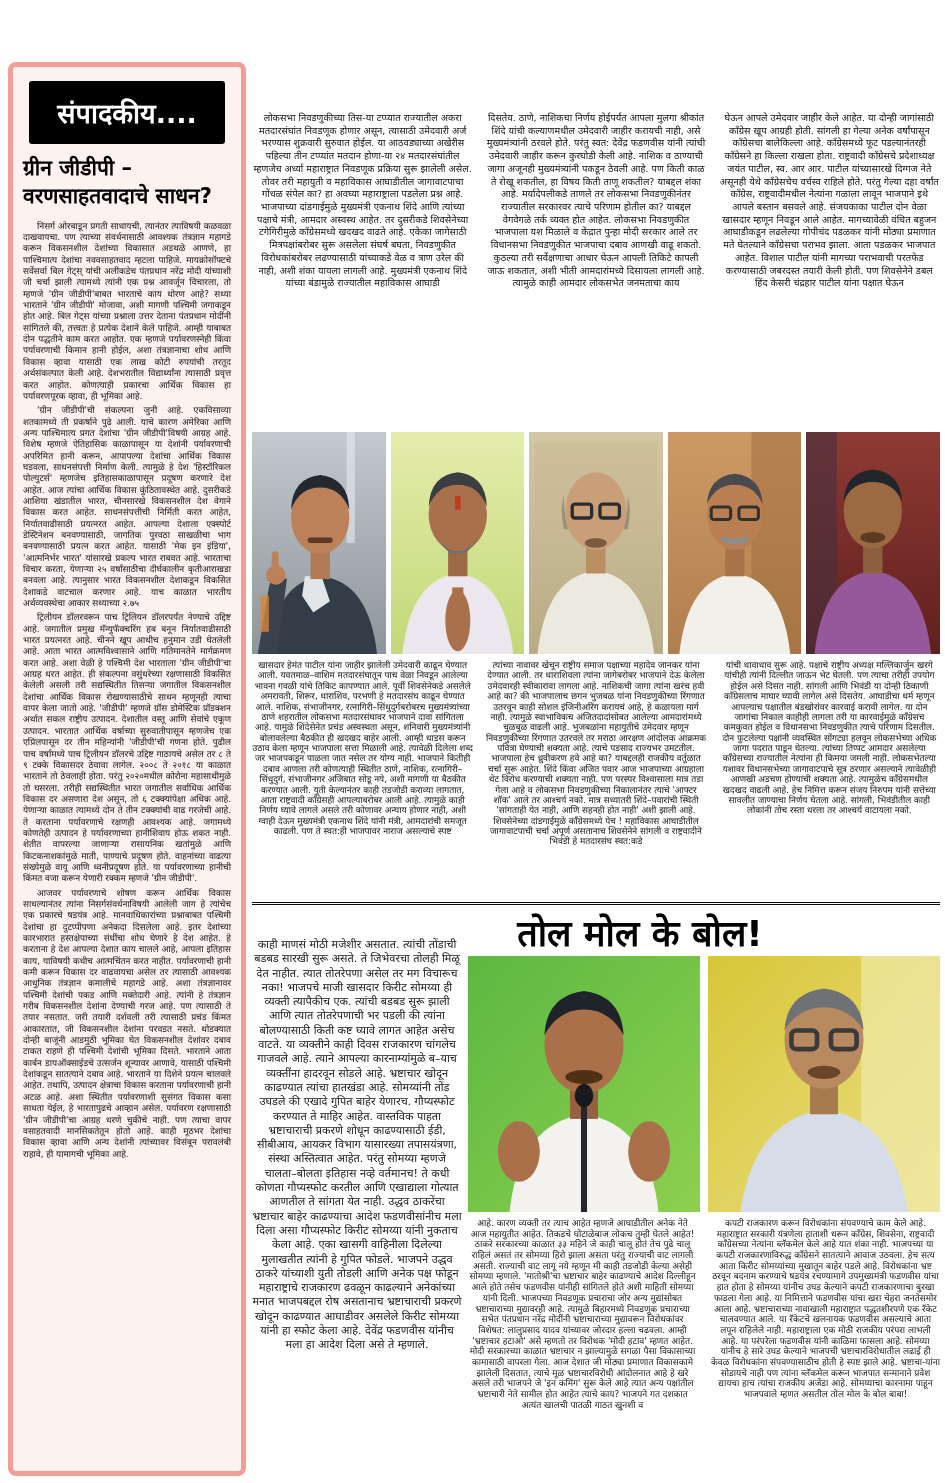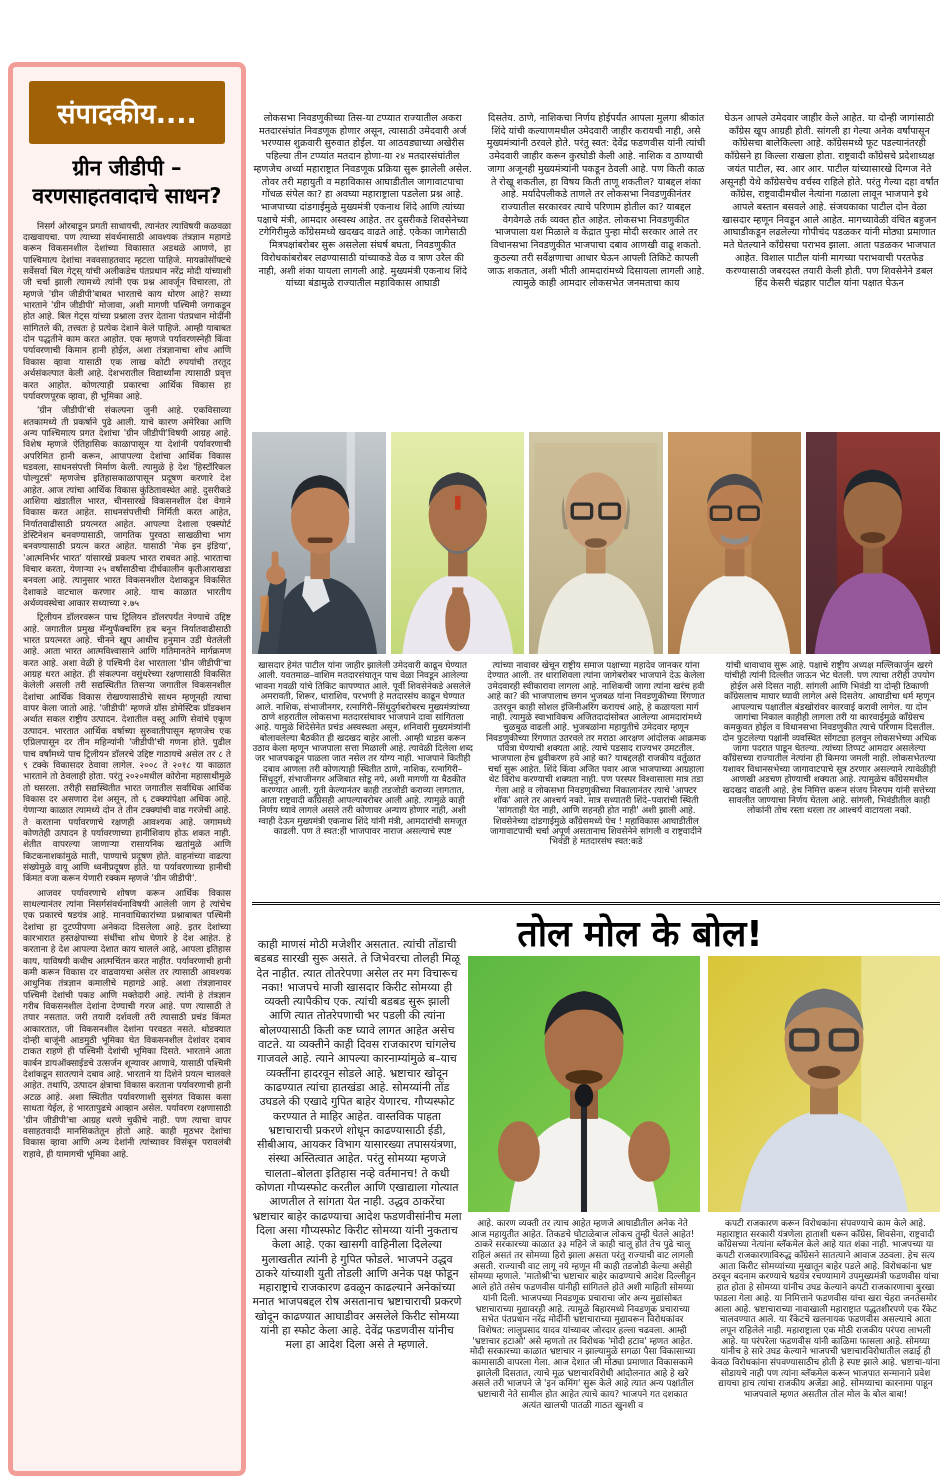--- a/index.html
+++ b/index.html
@@ -17,23 +17,23 @@
   .masthead{font-size:36px;font-weight:bold;color:#fff;letter-spacing:1px;text-shadow:0 1px 1px rgba(0,0,0,.35);}
   .banner-city{position:absolute;left:397px;top:27px;width:140px;text-align:center;
         font-size:19px;font-weight:bold;color:#fff;}
   .banner-date{position:absolute;left:628px;top:29px;font-size:16px;font-weight:bold;color:#fff;}
   .page-badge{position:absolute;right:4px;top:8px;width:42px;height:48px;background:#fff;
         border:2.5px solid #151515;border-radius:6px 6px 50% 50%;display:flex;align-items:center;
         justify-content:center;font-size:27px;font-weight:bold;color:#d21318;box-shadow:0 0 0 2px #e31b20;}
   
   .editorial{position:absolute;left:8px;top:62px;width:238px;height:1414px;box-sizing:border-box;
         background:#fdf2f0;border:5px solid #f29d97;border-radius:8px;padding:8px 10px;overflow:hidden;}
-  .ed-header{margin:6px auto 10px;width:196px;background:#a16207;color:#fff;font-size:27px;font-weight:bold;
+  .ed-header{margin:6px auto 10px;width:196px;background:#000000;color:#fff;font-size:27px;font-weight:bold;
         text-align:center;padding:13px 2px;border-radius:3px;box-sizing:border-box;}
-  .ed-title{text-align:center;font-weight:bold;font-size:21px;line-height:1.35;color:#000;margin:2px 0 10px;}
+  .ed-title{text-align:left;font-weight:bold;font-size:21px;line-height:1.35;color:#000;margin:2px 0 10px;}
   .ed-body p{font-size:8.8px;line-height:1.29;text-align:justify;margin:0 0 3px;color:#161616;text-indent:14px;}
   
   .headline1{position:absolute;left:252px;top:58px;width:688px;text-align:center;
         font-size:38px;font-weight:bold;color:#000;white-space:nowrap;}
   .cols-top{position:absolute;left:252px;top:112px;width:688px;height:318px;display:flex;gap:12px;}
   .cols-top .col{flex:1;font-size:9.5px;line-height:1.34;text-align:center;overflow:hidden;color:#151515;}
   .photo-strip{position:absolute;left:252px;top:432px;width:688px;height:222px;display:flex;gap:5px;}
   .photo{flex:1;position:relative;overflow:hidden;background:#ccc;}
   .photo svg{display:block;width:100%;height:100%;}
   .cols-bottom{position:absolute;left:252px;top:660px;width:688px;height:240px;display:flex;gap:12px;}

